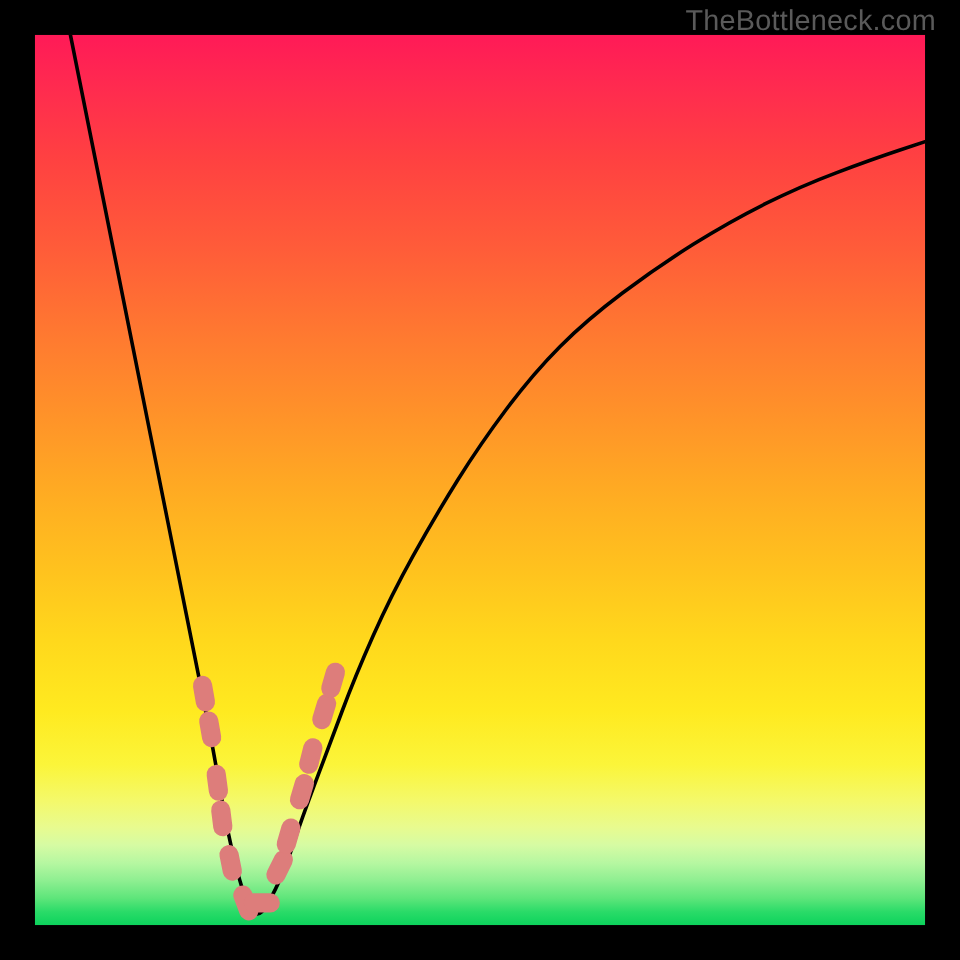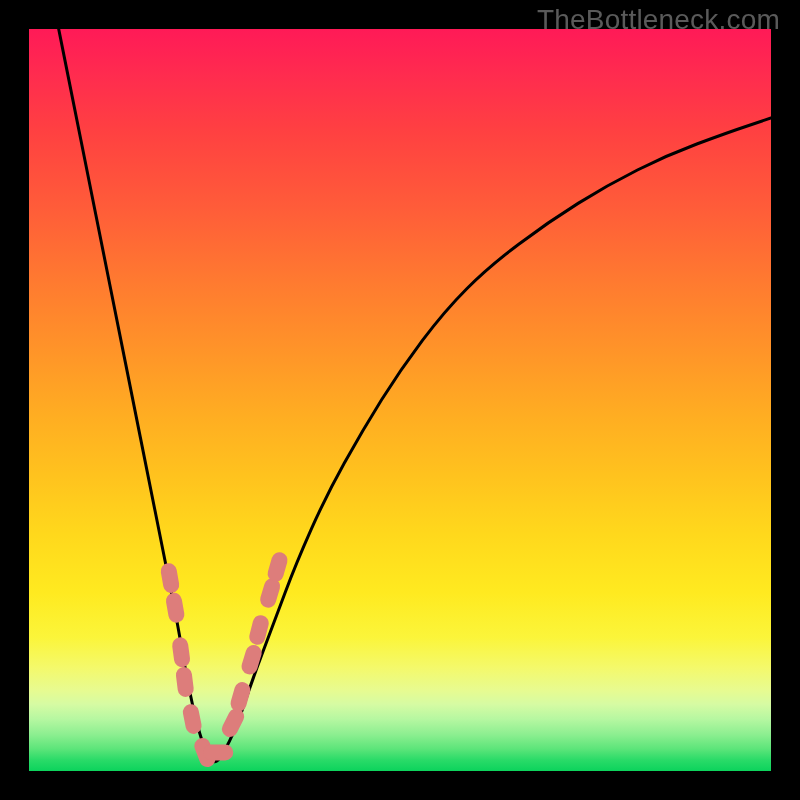--- a/index.html
+++ b/index.html
@@ -53,21 +53,21 @@
     left: 0;
     top: 0;
     width: 742px;
     height: 742px;
   }
   .watermark {
     position: absolute;
     top: 4px;
     right: 20px;
     color: #5a5a5a;
-    font-size: 28px;
+    font-size: 24px;
     font-weight: 500;
     letter-spacing: 0.2px;
     user-select: none;
   }
 </style>
 </head>
 <body>
 
 <div class="frame">
   <div class="gradient"></div>

